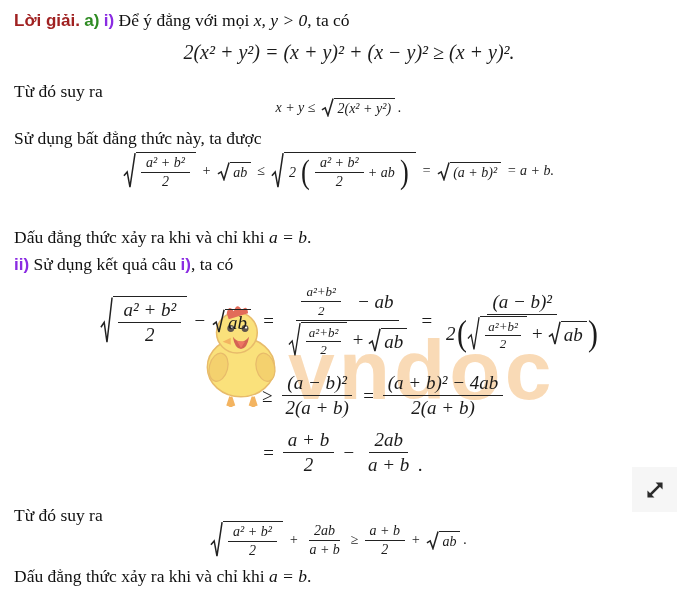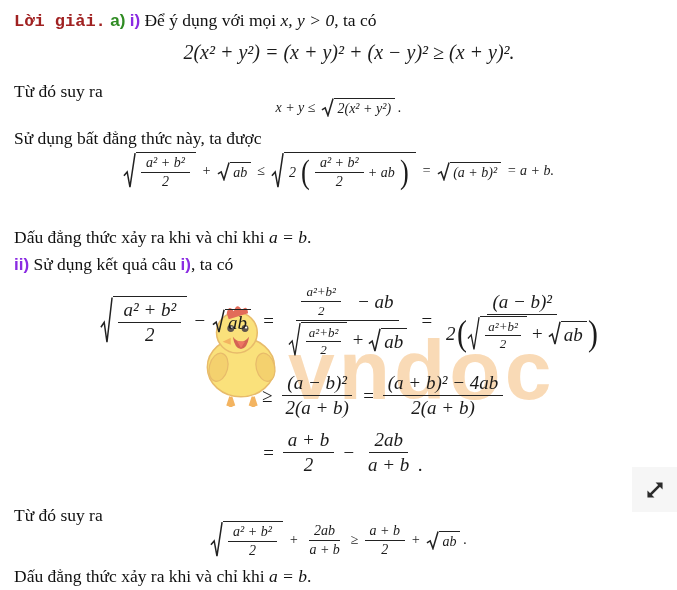--- a/index.html
+++ b/index.html
@@ -6,21 +6,21 @@
   html,body { background:#ffffff; }
   #canvas {
     position:relative; width:677px; height:590px; background:#ffffff;
     overflow:hidden; font-family:"Liberation Serif","DejaVu Serif",serif;
     color:#141414;
   }
   .abs { position:absolute; z-index:2; }
   .tline { font-size:17.5px; color:#101010; left:14px; white-space:nowrap; }
   .mi { font-style:italic; }
   .lbl { font-family:"Liberation Sans","DejaVu Sans",sans-serif; font-weight:700; font-size:17px; }
-  .red    { color:#a02121;font-family:Liberation Mono, monospace; }
+  .red    { color:#a02121; }
   .green  { color:#2e8b22; }
   .purple { color:#8a2be2; }
   
   .mrow {
     left:0; right:0; display:flex; justify-content:center; align-items:center;
     font-size:14px; font-style:italic; color:#1b1b1b; white-space:nowrap;
   }
   .mrow > * { margin:0 3px; }
   
   .frac { display:inline-flex; flex-direction:column; align-items:center; vertical-align:middle; text-align:center; }
@@ -76,21 +76,21 @@
       <path d="M38 95 l-3 9 m3 -9 l3 9 m-3 -9 l0 10" stroke="#ef9b2d" stroke-width="3" fill="none"></path>
       <path d="M60 95 l-3 9 m3 -9 l3 9 m-3 -9 l0 10" stroke="#ef9b2d" stroke-width="3" fill="none"></path>
     </svg>
     <span id="wmtext">vndoc</span>
   </div>
 
   <p class="abs tline" style="top:10px">
     <span class="lbl red">Lời giải.</span>
     <span class="lbl green">a)</span>
     <span class="lbl purple">i)</span>
-    <span>Để ý dụng với mọi </span><span class="mi">x, y &gt; 0</span><span>, ta có</span>
+    <span>Để ý đẳng với mọi </span><span class="mi">x, y &gt; 0</span><span>, ta có</span>
   </p>
 
   <div class="abs mrow" style="top:41px; font-size:20px;padding-left:21px;">
     <span>2(x² + y²) = (x + y)² + (x − y)² ≥ (x + y)².</span>
   </div>
 
   <p class="abs tline" style="top:81px">Từ đó suy ra</p>
 
   <div class="abs mrow" style="top:98px">
     <span>x + y ≤</span>

